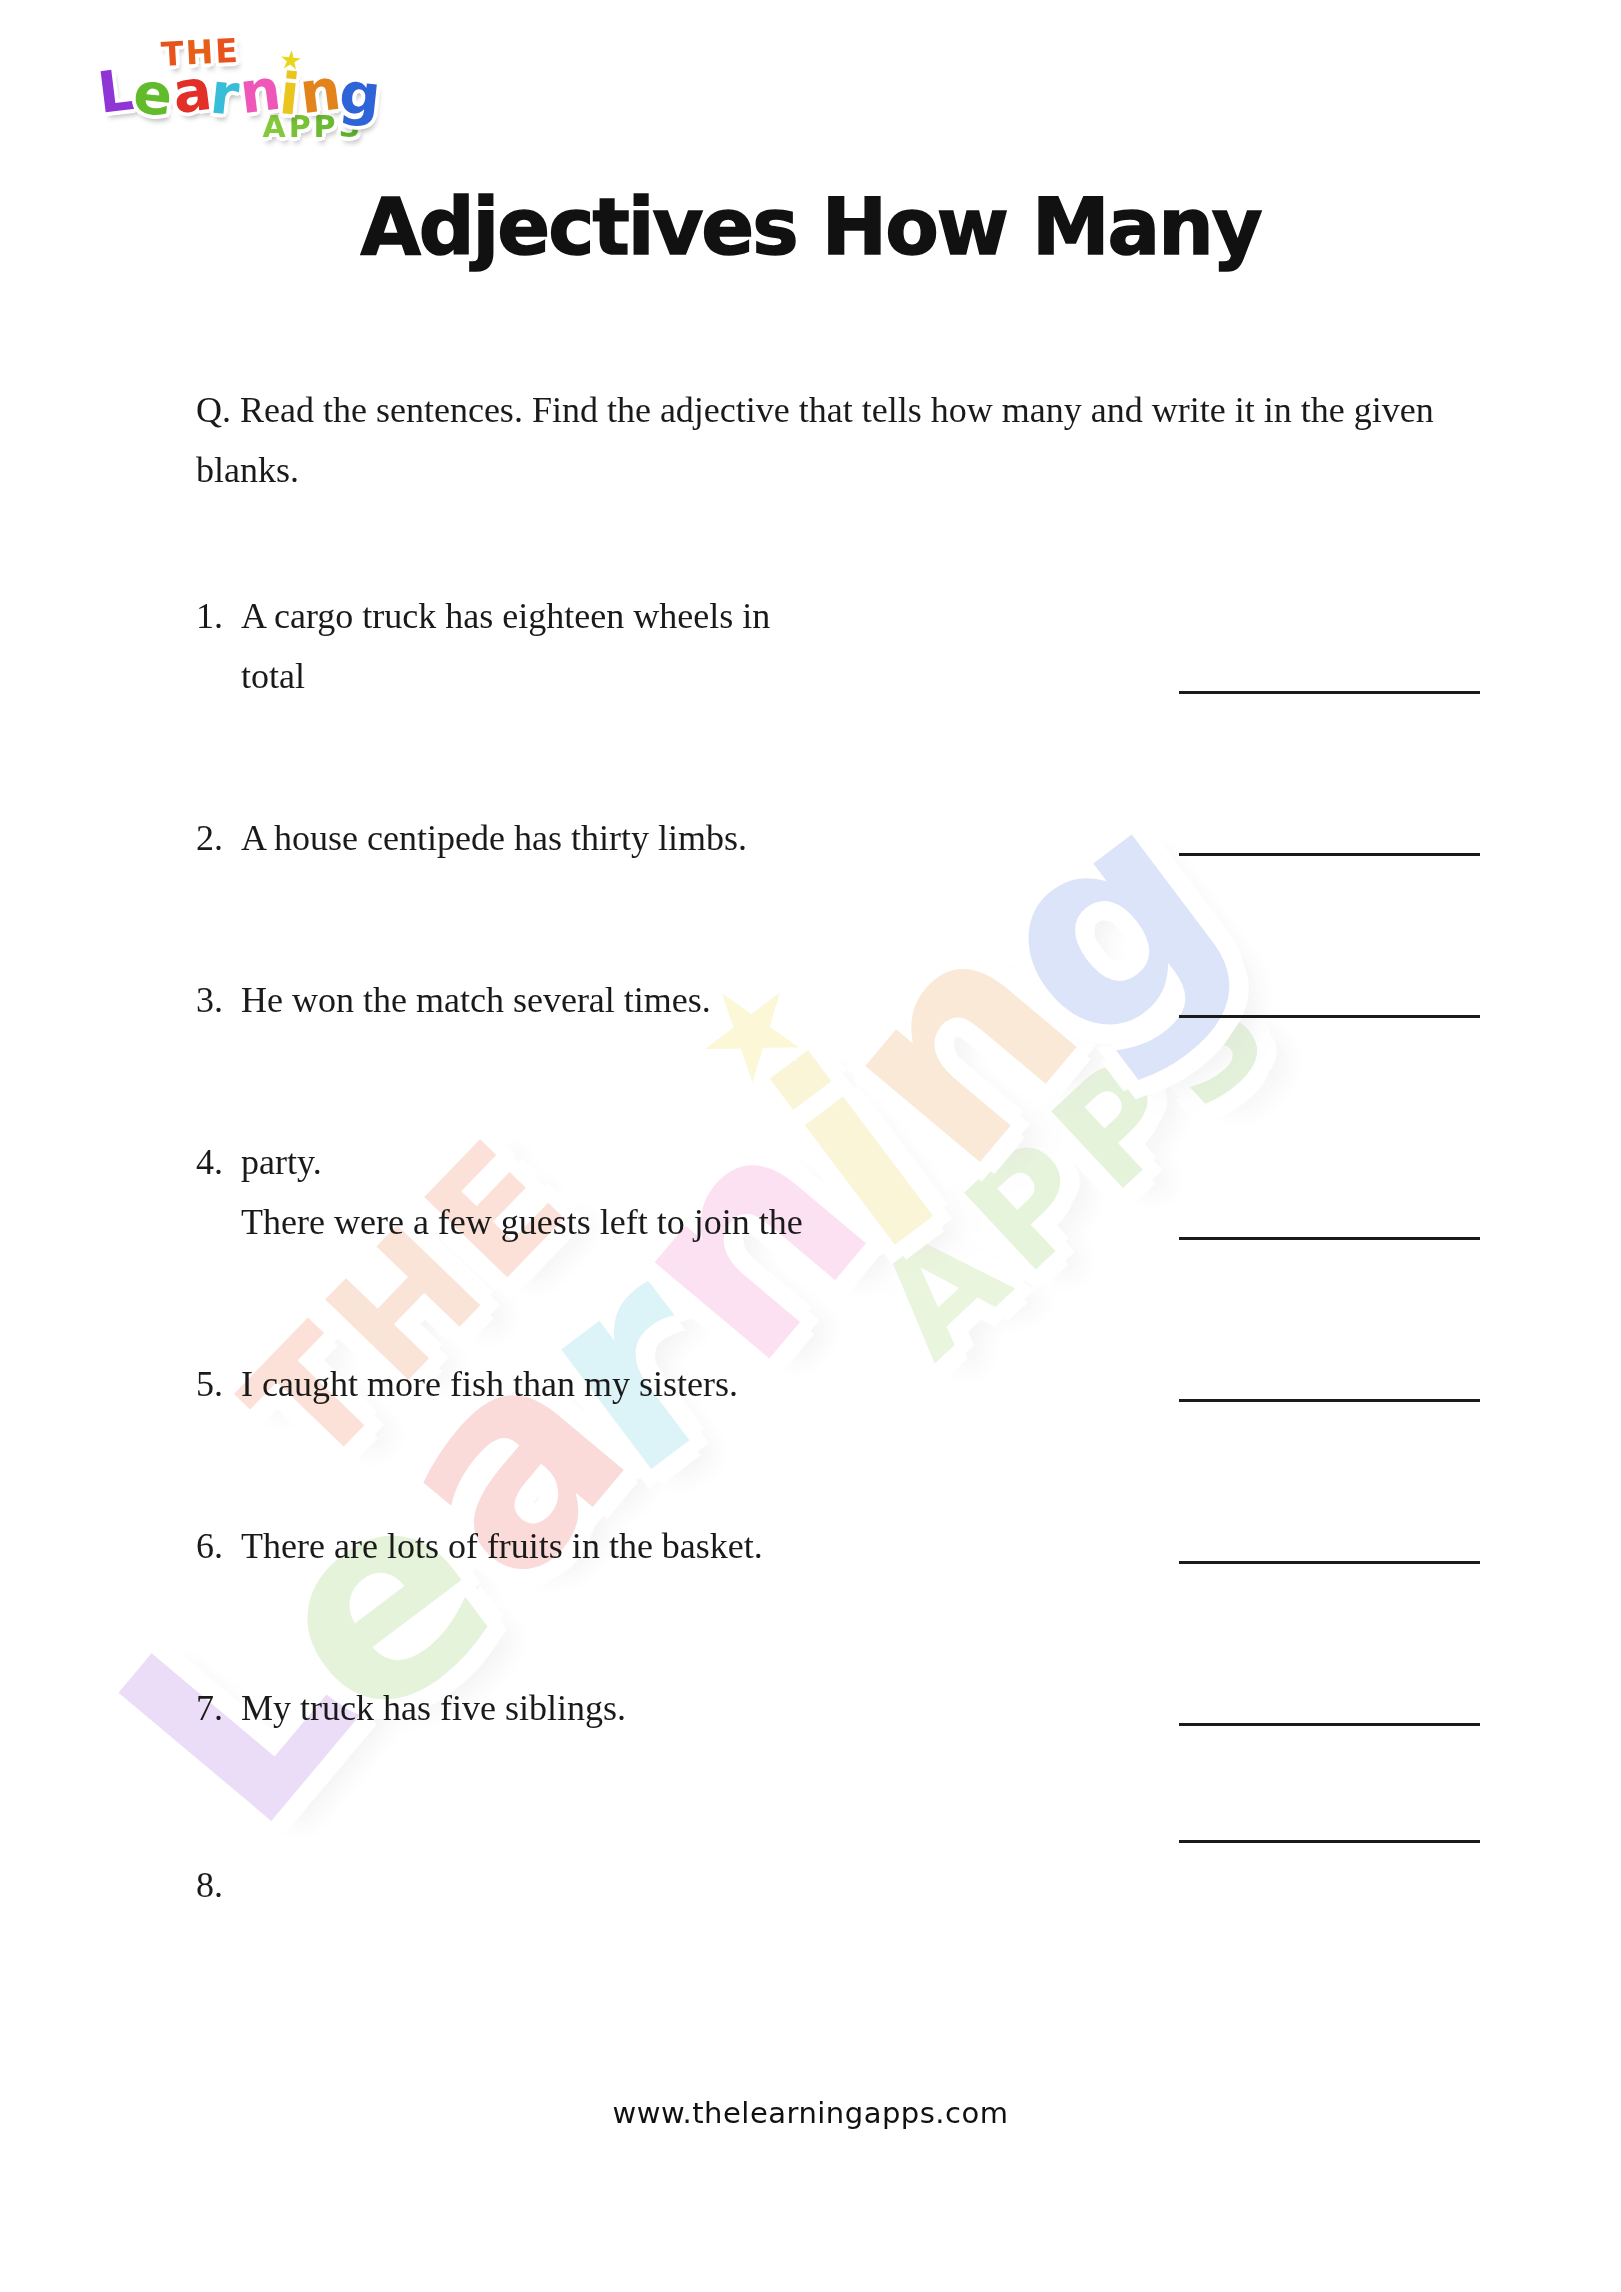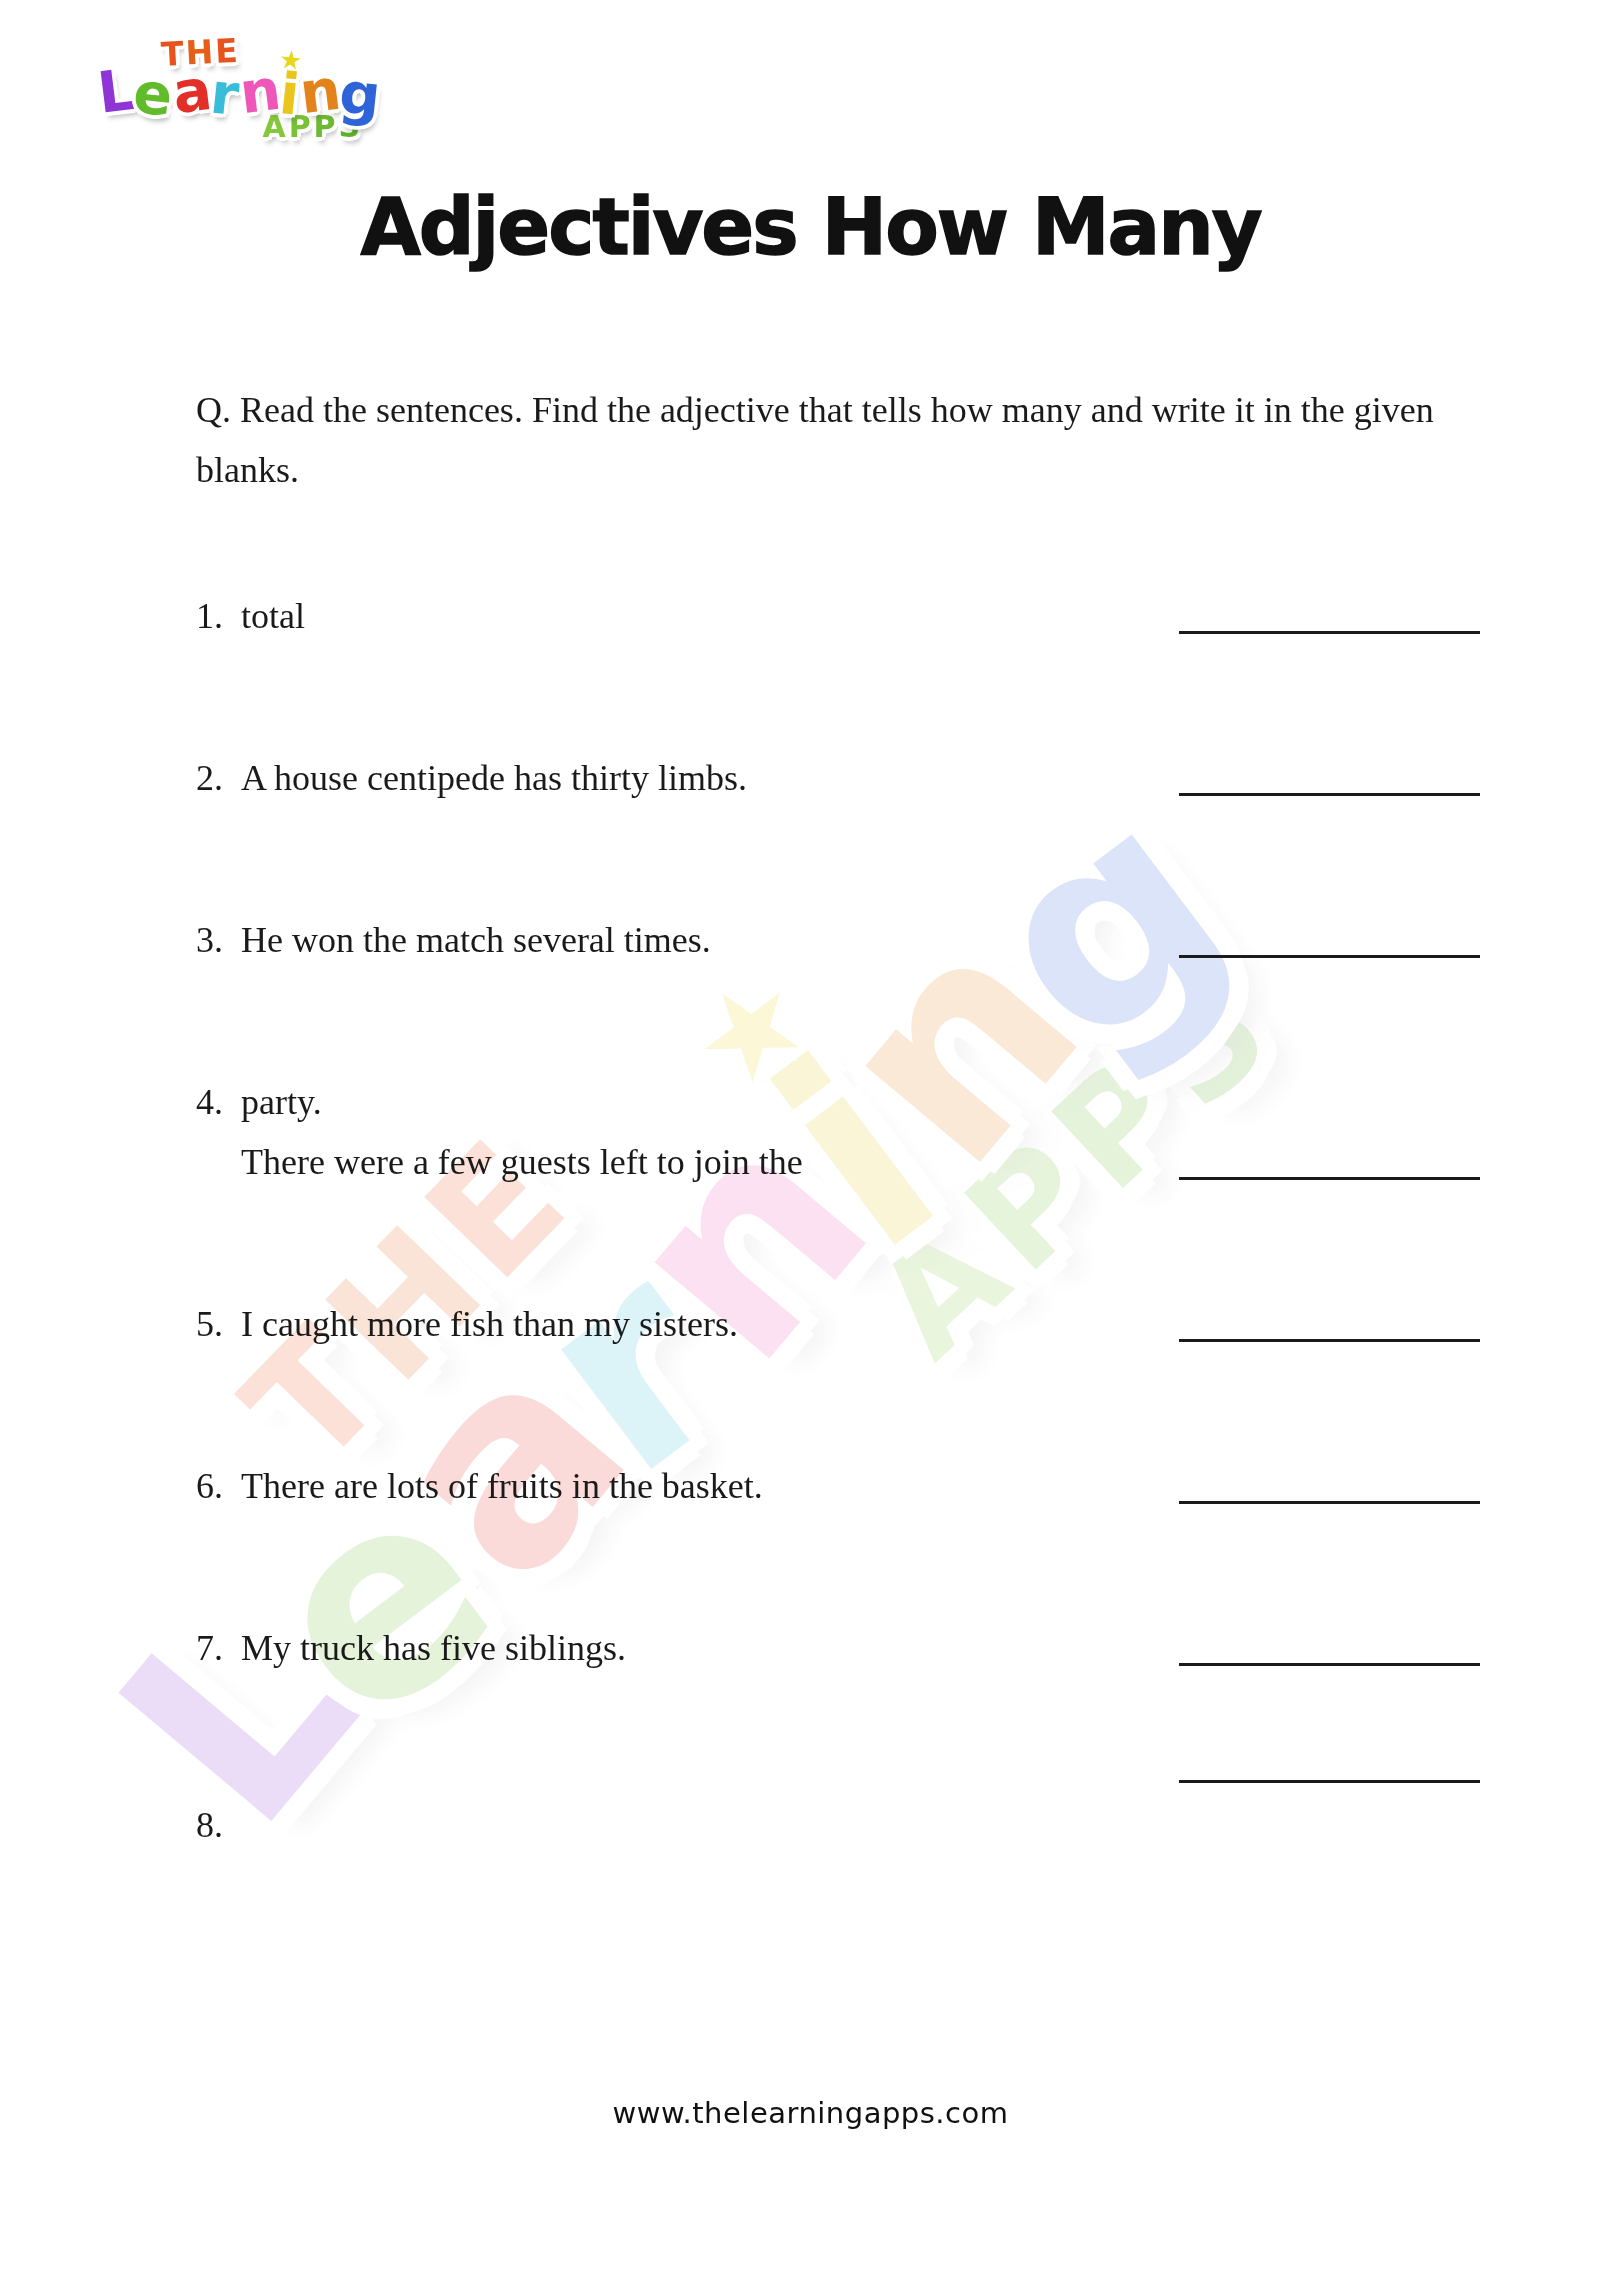--- a/index.html
+++ b/index.html
@@ -175,20 +175,21 @@
     </div>
 
   <h1 class="title">Adjectives How Many</h1>
 
   <div class="content" style="color: rgb(26, 26, 26);">
     <p class="instruction">Q. Read the sentences. Find the adjective that tells how many and write it in the given blanks.</p>
 
     <div class="item">
       <div class="sentence">
         <span class="num">1.</span>
+        <span class="line">A cargo truck has eighteen wheels in</span>
         <span class="line">total</span>
       </div>
       <div class="blank" style="border-bottom-color: rgb(27, 27, 27);"></div>
     </div>
 
     <div class="item">
       <div class="sentence">
         <span class="num">2.</span>
         <span class="line">A house centipede has thirty limbs.</span>
 

